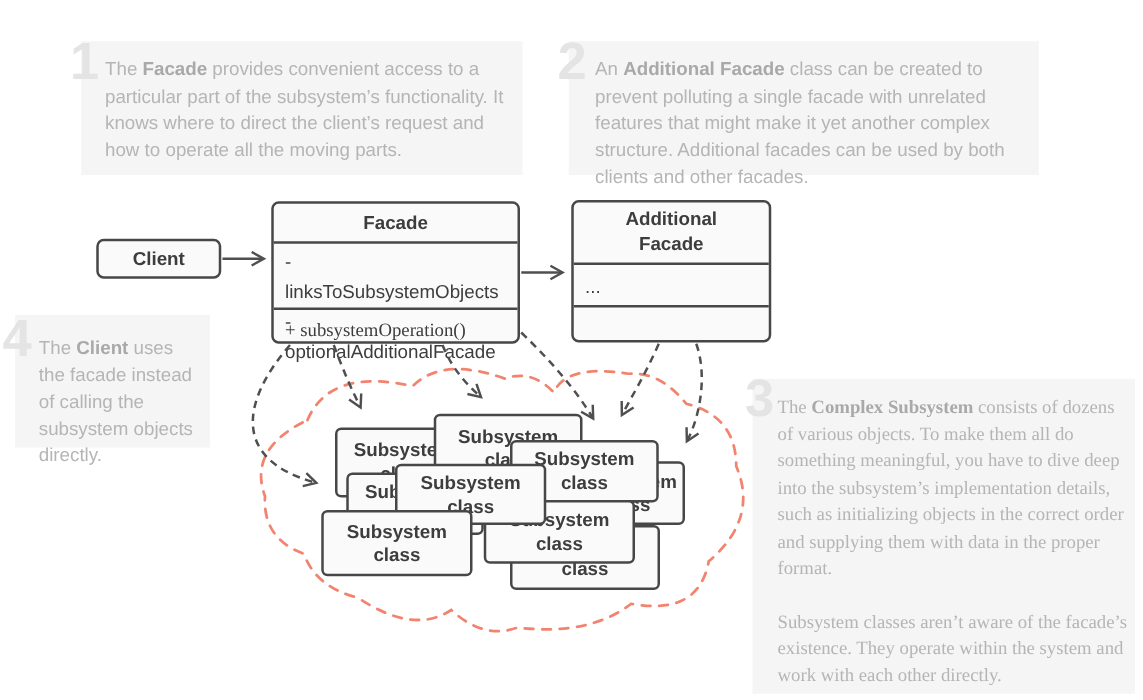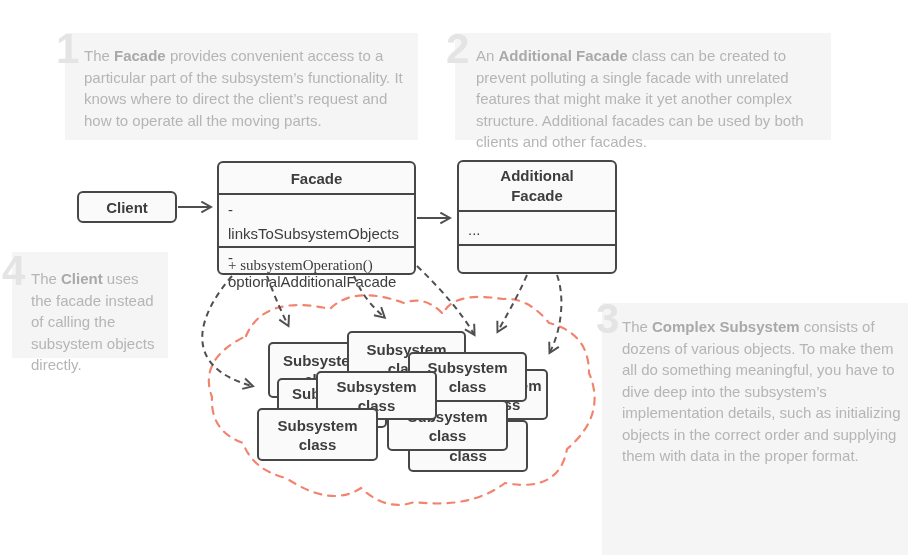--- a/index.html
+++ b/index.html
@@ -10,21 +10,21 @@
   
   .note{position:absolute;background:#f5f5f5;}
   .note-num{
     position:absolute;font-size:42px;font-weight:bold;color:#e4e4e4;
     line-height:1;z-index:2;
   }
   .note-text{
     position:absolute;font-size:15px;line-height:21.5px;color:#b5b5b5;z-index:2;
   }
   .note-text b{color:#a9a9a9;font-weight:bold;}
-  .note-text p{margin:0 0 21px 0;}
+  .note-text p{margin:0 0 21px 0;font-family:Liberation Serif, serif;}
   #note1-bg{left:65px;top:33px;width:353px;height:107px;}
   #note1-num{left:56px;top:28px;}
   #note1-text{left:84px;top:45px;width:322px;}
   #note2-bg{left:455px;top:33px;width:376px;height:107px;}
   #note2-num{left:446px;top:28px;}
   #note2-text{left:476px;top:45px;width:348px;}
   #note3-bg{left:602px;top:303px;width:306px;height:252px;}
   #note3-num{left:596px;top:298px;}
   #note3-text{left:622px;top:316px;width:280px;}
   #note4-bg{left:12px;top:252px;width:156px;height:106px;}
@@ -92,20 +92,21 @@
   <div class="note-text" id="note1-text"><span>The </span><b>Facade</b><span> provides convenient access to a particular part of the subsystem’s functionality. It knows where to direct the client’s request and how to operate all the moving parts.</span></div>
 
   <div class="note" id="note2-bg"></div>
   <div class="note-num" id="note2-num">2</div>
   <div class="note-text" id="note2-text"><span>An </span><b>Additional Facade</b><span> class can be created to prevent polluting a single facade with unrelated features that might make it yet another complex structure. Additional facades can be used by both clients and other facades.</span></div>
 
   <div class="note" id="note3-bg"></div>
   <div class="note-num" id="note3-num">3</div>
   <div class="note-text" id="note3-text">
     <p><span>The </span><b>Complex Subsystem</b><span> consists of dozens of various objects. To make them all do something meaningful, you have to dive deep into the subsystem’s implementation details, such as initializing objects in the correct order and supplying them with data in the proper format.</span></p>
+    <p>Subsystem classes aren’t aware of the facade’s existence. They operate within the system and work with each other directly.</p>
   </div>
 
   <div class="note" id="note4-bg"></div>
   <div class="note-num" id="note4-num">4</div>
   <div class="note-text" id="note4-text"><span>The </span><b>Client</b><span> uses the facade instead of calling the subsystem objects directly.</span></div>
 
   <div class="uml" id="client-box">
     <span>Client</span>
   </div>
 

